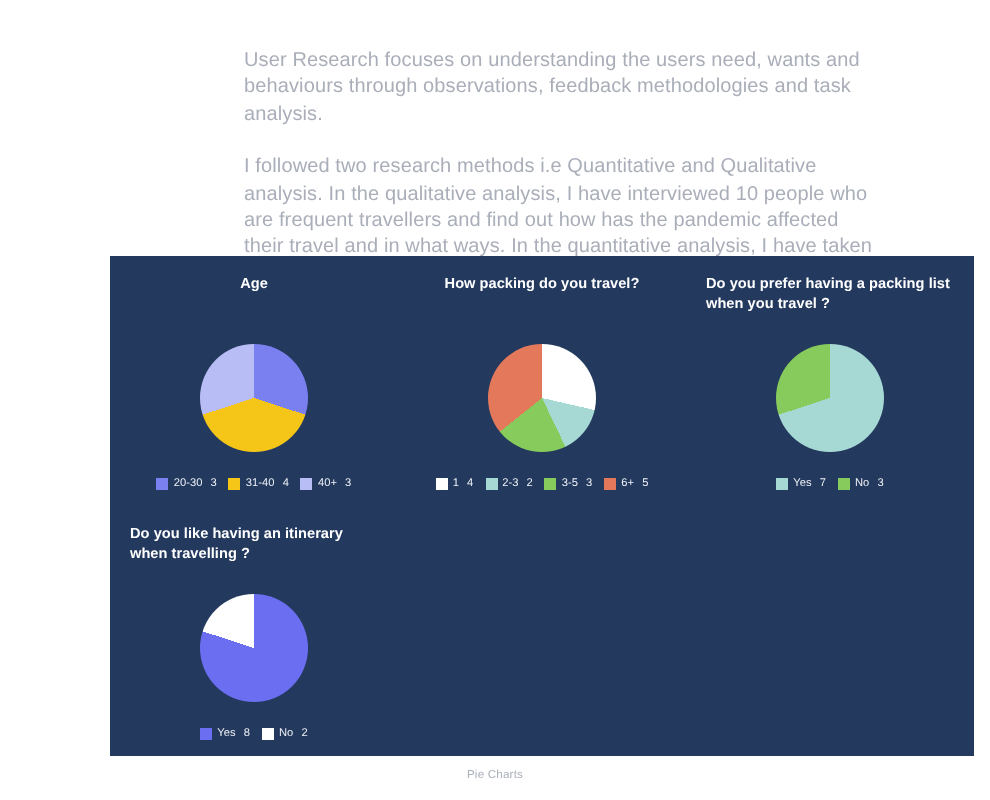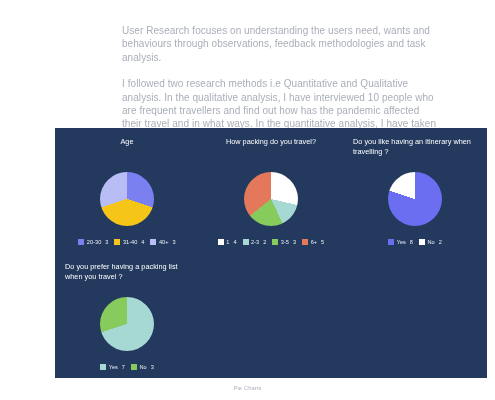--- a/index.html
+++ b/index.html
@@ -54,21 +54,21 @@
     padding: 9px 10px 0 10px;
     box-sizing: border-box;
     display: flex;
     flex-direction: column;
     align-items: center;
   }
   .cell.left-align .chart-title { text-align: left; align-self: stretch; }
 
   .chart-title {
     font-size: 7.3px;
-    font-weight: normal;
+    font-weight: bold;
     color: #ffffff;
     line-height: 10px;
     text-align: center;
     letter-spacing: 0.02px;
     min-height: 20px;
   }
   .chart-title.center { text-align: center; }
 
   .pie-wrap {
     margin-top: 2px;
@@ -183,51 +183,51 @@
             <span class="legend-value">3</span>
           </div>
           <div class="legend-item">
             <span class="swatch" style="background: rgb(227, 121, 90);"></span>
             <span class="legend-label">6+</span>
             <span class="legend-value">5</span>
           </div>
         </div>
       </div>
       <div class="cell left-align">
+        <div class="chart-title">Do you prefer having a packing list when you travel ?</div>
+        <div class="pie-wrap">
+          <div class="pie" style="background: conic-gradient(rgb(167, 217, 212) 0deg, rgb(167, 217, 212) 252deg, rgb(134, 203, 92) 252deg, rgb(134, 203, 92) 360deg);"></div>
+        </div>
+        <div class="legend">
+          <div class="legend-item">
+            <span class="swatch" style="background: rgb(167, 217, 212);"></span>
+            <span class="legend-label">Yes</span>
+            <span class="legend-value">7</span>
+          </div>
+          <div class="legend-item">
+            <span class="swatch" style="background: rgb(134, 203, 92);"></span>
+            <span class="legend-label">No</span>
+            <span class="legend-value">3</span>
+          </div>
+        </div>
+      </div>
+      <div class="cell left-align">
         <div class="chart-title">Do you like having an itinerary when travelling ?</div>
         <div class="pie-wrap">
           <div class="pie" style="background: conic-gradient(rgb(107, 110, 240) 0deg, rgb(107, 110, 240) 288deg, rgb(255, 255, 255) 288deg, rgb(255, 255, 255) 360deg);"></div>
         </div>
         <div class="legend">
           <div class="legend-item">
             <span class="swatch" style="background: rgb(107, 110, 240);"></span>
             <span class="legend-label">Yes</span>
             <span class="legend-value">8</span>
           </div>
           <div class="legend-item">
             <span class="swatch" style="background: rgb(255, 255, 255);"></span>
             <span class="legend-label">No</span>
             <span class="legend-value">2</span>
           </div>
         </div>
       </div>
-      <div class="cell left-align">
-        <div class="chart-title">Do you prefer having a packing list when you travel ?</div>
-        <div class="pie-wrap">
-          <div class="pie" style="background: conic-gradient(rgb(167, 217, 212) 0deg, rgb(167, 217, 212) 252deg, rgb(134, 203, 92) 252deg, rgb(134, 203, 92) 360deg);"></div>
-        </div>
-        <div class="legend">
-          <div class="legend-item">
-            <span class="swatch" style="background: rgb(167, 217, 212);"></span>
-            <span class="legend-label">Yes</span>
-            <span class="legend-value">7</span>
-          </div>
-          <div class="legend-item">
-            <span class="swatch" style="background: rgb(134, 203, 92);"></span>
-            <span class="legend-label">No</span>
-            <span class="legend-value">3</span>
-          </div>
-        </div>
-      </div>
     </div>
 </div>
 
 <div class="caption">Pie Charts</div>
 
 </body></html>

